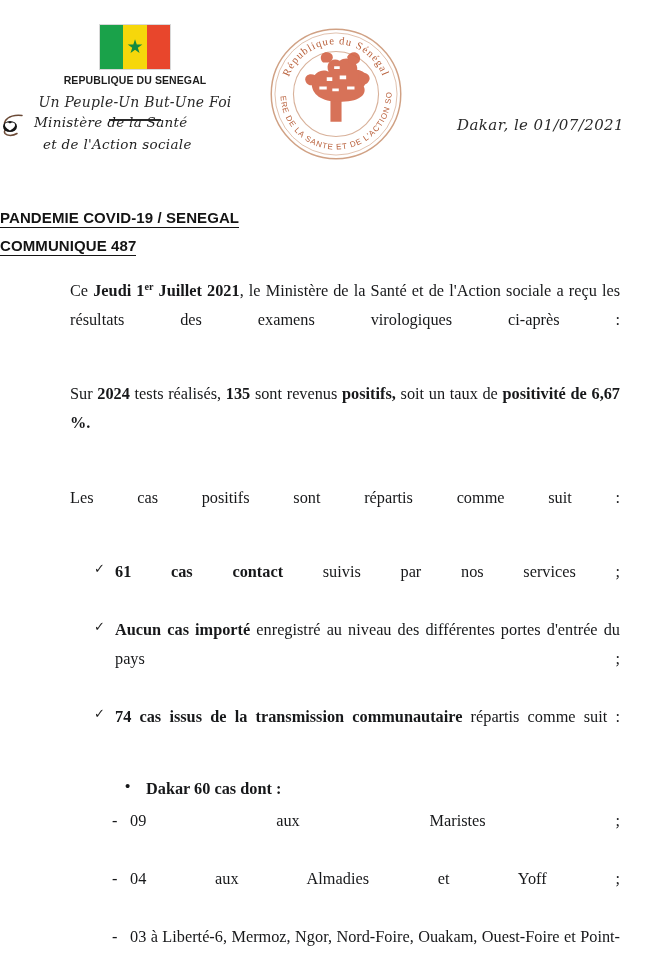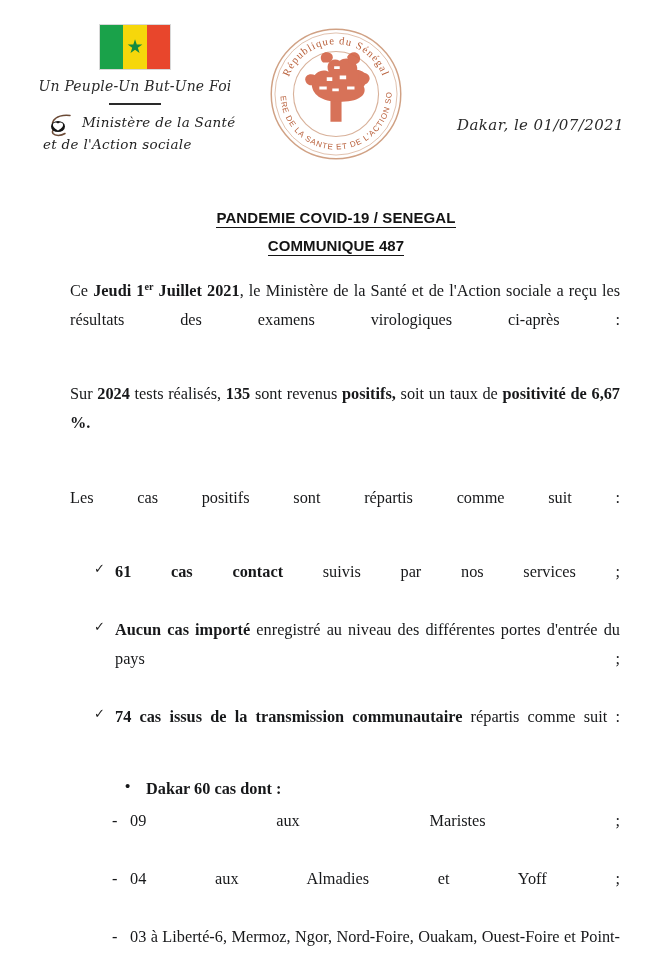--- a/index.html
+++ b/index.html
@@ -79,21 +79,20 @@
   .ministry-wrap {
     position: absolute;
     left: 0;
     top: 112px;
     width: 280px;
   }
   .ministry-row {
     display: flex;
     align-items: flex-start;
     justify-content: flex-start;
-    padding-left: 48px;
   }
   .ministry-logo {
     width: 30px;
     height: 24px;
     flex: 0 0 auto;
     margin-top: 1px;
     margin-right: 4px;
   }
   .ministry-text {
     font-family: "DejaVu Serif", "Liberation Serif", serif;
@@ -130,21 +129,20 @@
     font-family: "DejaVu Serif", "Liberation Serif", serif;
     font-style: italic;
     font-size: 15px;
     color: #2a2a2a;
     letter-spacing: 0.4px;
   }
 
   
   .titles {
     margin-top: 24px;
-    text-align: center;
     font-family: "Liberation Sans", "DejaVu Sans", sans-serif;
     color: #141414;
   }
   .title-main, .title-sub {
     font-weight: bold;
     font-size: 15px;
     letter-spacing: 0.1px;
     display: inline-block;
     border-bottom: 1.6px solid #141414;
     padding-bottom: 1px;
@@ -240,20 +238,21 @@
   <div class="header">
 
     <div class="left-head">
       <div class="flag">
         <div class="band green"></div>
         <div class="band yellow">
           <span class="star">★</span>
         </div>
         <div class="band red"></div>
       </div>
+      <div class="republic-line">REPUBLIQUE DU SENEGAL</div>
       <div class="motto">Un Peuple-Un But-Une Foi</div>
       <div class="head-rule"></div>
     </div>
 
     <div class="ministry-wrap">
       <div class="ministry-row">
         <svg class="ministry-logo" viewBox="0 0 60 46">
           <path d="M44 4 C30 2 16 6 11 14 C7 20 10 26 17 28 C11 30 7 35 10 40 C14 45 26 45 34 40" fill="none" stroke="#6b4a36" stroke-width="3" stroke-linecap="round"></path>
           <ellipse cx="20" cy="26" rx="14" ry="11" fill="#141414"></ellipse>
           <path d="M20 20 C15 16 9 19 10 24 C11 29 18 33 20 34 C22 33 29 29 30 24 C31 19 25 16 20 20 Z" fill="#ffffff"></path>

